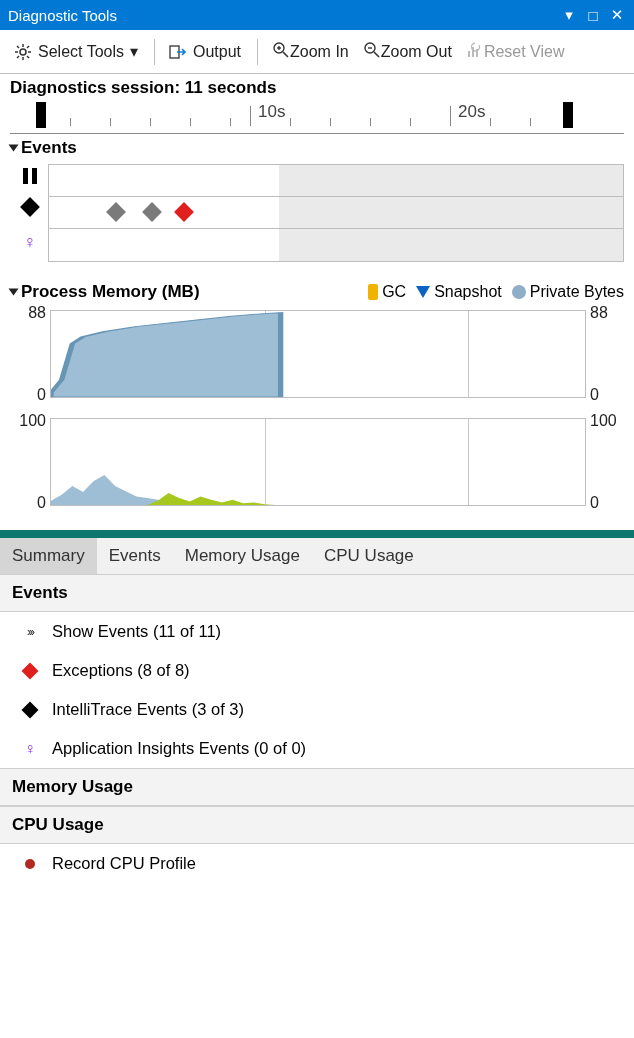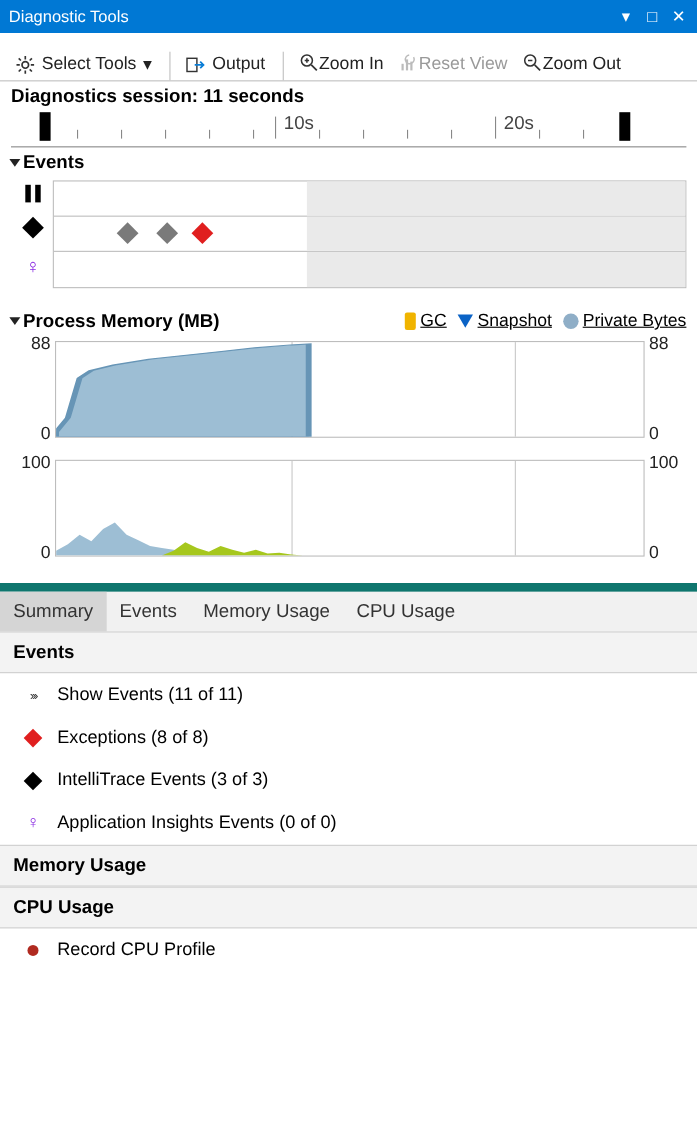--- a/index.html
+++ b/index.html
@@ -18,21 +18,21 @@
     display: flex;
     align-items: center;
     padding: 0 8px;
     font-size: 15px;
   }
   .titlebar .title { flex: 1; }
   .titlebar .winbtn { width: 18px; text-align: center; cursor: default; margin-left: 6px; font-size: 15px;}
 
   .toolbar {
     display: flex;
-    align-items: flex-end;
+    align-items: center;
     height: 44px;
     padding: 0 8px;
     border-bottom: 1px solid #bfbfbf;
   }
   .toolbar .tbtn {
     display: flex;
     align-items: center;
     height: 28px;
     padding: 2px 6px;
     margin-right: 2px;
@@ -73,21 +73,21 @@
   }
   .section-header .toggle {
     display:inline-block;
     width:0; height:0;
     border-left:7px solid #222;
     border-top:5px solid transparent;
     border-bottom:5px solid transparent;
     transform: rotate(90deg);
     margin-right:4px;
   }
-  .legend { margin-left:auto; display:flex; gap:10px; font-weight:400; font-size:16px; align-items:center;text-decoration:underline;}
+  .legend { margin-left:auto; display:flex; gap:10px; font-weight:400; font-size:16px; align-items:center;}
   .legend span.lbox { display:inline-flex; align-items:center; gap:4px;}
   .gc-mark { width:10px; height:16px; background:#f0b400; border-radius:2px; }
   .snap-mark { width:0; height:0; border-left:7px solid transparent; border-right:7px solid transparent; border-top:12px solid #0b63c6;}
   .pb-mark { width:14px; height:14px; border-radius:50%; background:#8faec7; }
 
   .events-chart {
     border:1px solid #bdbdbd;
     margin-top:4px;
     margin-left:38px;
   }
@@ -209,40 +209,40 @@
     <span>
       <svg class="zoom-svg" viewBox="0 0 18 18">
           <circle cx="7" cy="7" r="5" fill="none" stroke="#333" stroke-width="1.4"></circle>
           <line x1="11" y1="11" x2="16" y2="16" stroke="#333" stroke-width="1.6"></line>
           <line x1="5" y1="7" x2="9" y2="7" stroke="#333" stroke-width="1.4"></line>
           <line x1="7" y1="5" x2="7" y2="9" stroke="#333" stroke-width="1.4"></line>
         </svg>
     </span>
     <span>Zoom In</span>
   </div>
+  <div class="tbtn">
+    <span>
+      <svg class="zoom-svg" viewBox="0 0 18 18">
+          <circle cx="7" cy="7" r="5" fill="none" stroke="#333" stroke-width="1.4"></circle>
+          <line x1="11" y1="11" x2="16" y2="16" stroke="#333" stroke-width="1.6"></line>
+          <line x1="5" y1="7" x2="9" y2="7" stroke="#333" stroke-width="1.4"></line>
+        </svg>
+    </span>
+    <span>Zoom Out</span>
+  </div>
   <div class="tbtn disabled">
     <span>
       <svg class="reset-svg" viewBox="0 0 18 18">
           <rect x="2" y="10" width="2" height="6" fill="#bbb"></rect>
           <rect x="6" y="6" width="2" height="10" fill="#bbb"></rect>
           <rect x="10" y="8" width="2" height="8" fill="#bbb"></rect>
           <path d="M13 4 A4 4 0 1 1 9 2" fill="none" stroke="#bbb" stroke-width="1.3"></path>
         </svg>
     </span>
     <span>Reset View</span>
-  </div>
-  <div class="tbtn">
-    <span>
-      <svg class="zoom-svg" viewBox="0 0 18 18">
-          <circle cx="7" cy="7" r="5" fill="none" stroke="#333" stroke-width="1.4"></circle>
-          <line x1="11" y1="11" x2="16" y2="16" stroke="#333" stroke-width="1.6"></line>
-          <line x1="5" y1="7" x2="9" y2="7" stroke="#333" stroke-width="1.4"></line>
-        </svg>
-    </span>
-    <span>Zoom Out</span>
   </div>
 </div>
 
 <div class="session-label">Diagnostics session: 11 seconds</div>
 
 <div class="ruler">
   <div class="cursor-left" style="left:26px;"></div>
   <div class="tick" style="left:60px;"></div>
   <div class="tick" style="left:100px;"></div>
   <div class="tick" style="left:140px;"></div>

